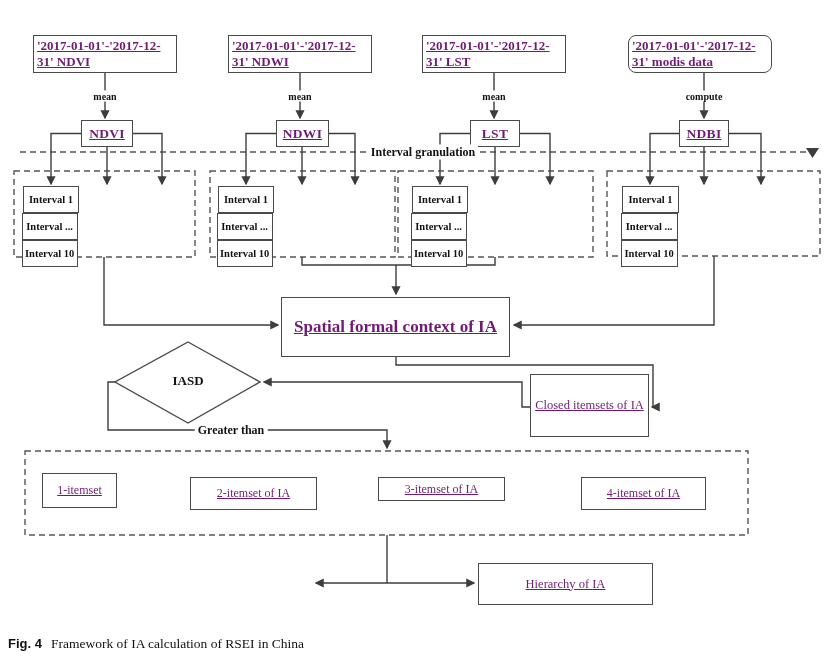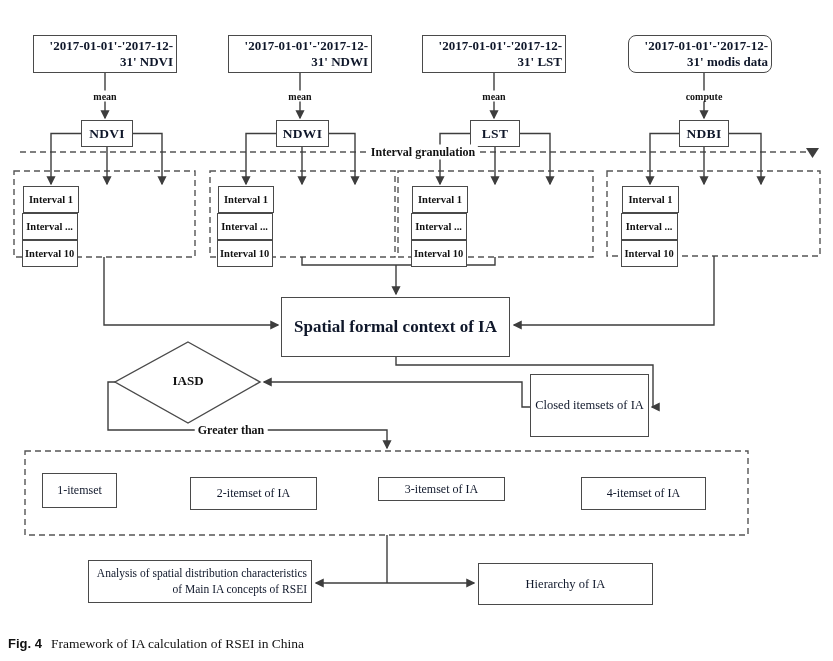--- a/index.html
+++ b/index.html
@@ -4,21 +4,21 @@
 <style>
   html,body{margin:0;padding:0;background:#ffffff;}
   #canvas{
     position:relative;width:833px;height:661px;background:#ffffff;
     font-family:"Liberation Serif","DejaVu Serif",serif;color:#111111;overflow:hidden;
   }
   #wires{position:absolute;left:0;top:0;width:833px;height:661px;}
   .box{
     position:absolute;box-sizing:border-box;background:#ffffff;
     border:1.5px solid #4a4a4a;display:flex;align-items:center;justify-content:center;
-    text-align:right;color:#0f172a;
+    text-align:left;color:#701a75;text-decoration:underline;
   }
   .src-box{width:144px;height:38px;font-size:13px;font-weight:bold;line-height:1.22;padding:1px 3px;top:35px;}
   .idx-box{height:27px;top:120px;font-size:13.5px;font-weight:bold;letter-spacing:.3px;}
   .int-row{position:absolute;top:186px;display:flex;flex-direction:column;}
   .int-cell{
     box-sizing:border-box;width:56px;height:27px;background:#ffffff;border:1.4px solid #4a4a4a;
     display:flex;align-items:center;justify-content:center;font-size:10.5px;font-weight:bold;
   }
   .int-cell + .int-cell{margin-left:-1.4px;}
   .lbl{
@@ -147,20 +147,19 @@
   <div class="box spatial">Spatial formal context of IA</div>
   <div class="iasd-lbl">IASD</div>
   <div class="box closed">Closed itemsets of IA</div>
   <div class="lbl gt-lbl" style="left:231px;top:430px;">Greater than</div>
 
   <div class="box itemset1">1-itemset</div>
   <div class="box itemset2">2-itemset of IA</div>
   <div class="box itemset3">3-itemset of IA</div>
   <div class="box itemset4">4-itemset of IA</div>
 
-  <div class="box analysis">Analysis of spatial distribution characteristics of Main IA concepts of RSEI</div>
   <div class="box hierarchy">Hierarchy of IA</div>
 
   <div class="caption">
     <b>Fig. 4</b><span>Framework of IA calculation of RSEI in China</span>
   </div>
 
 </div>
 
 </body></html>

